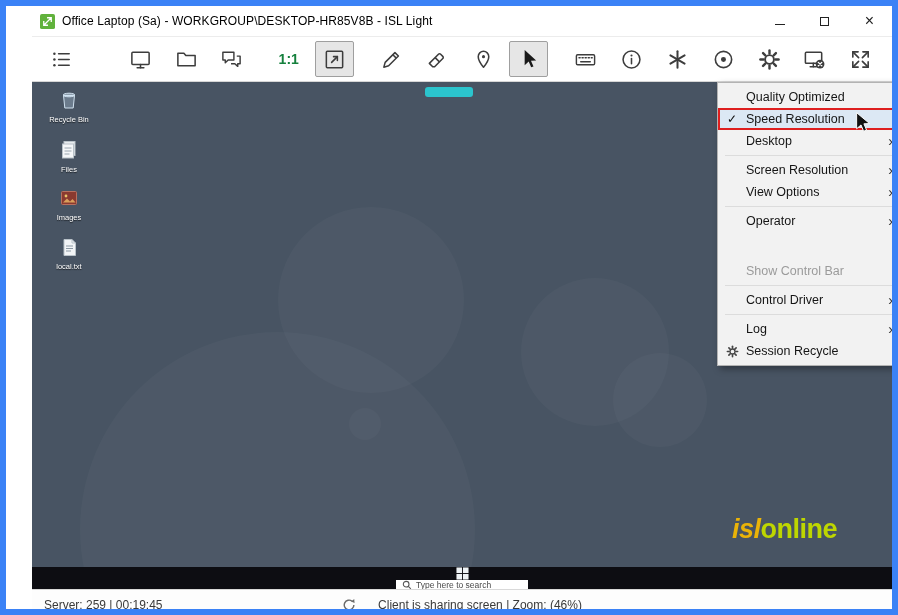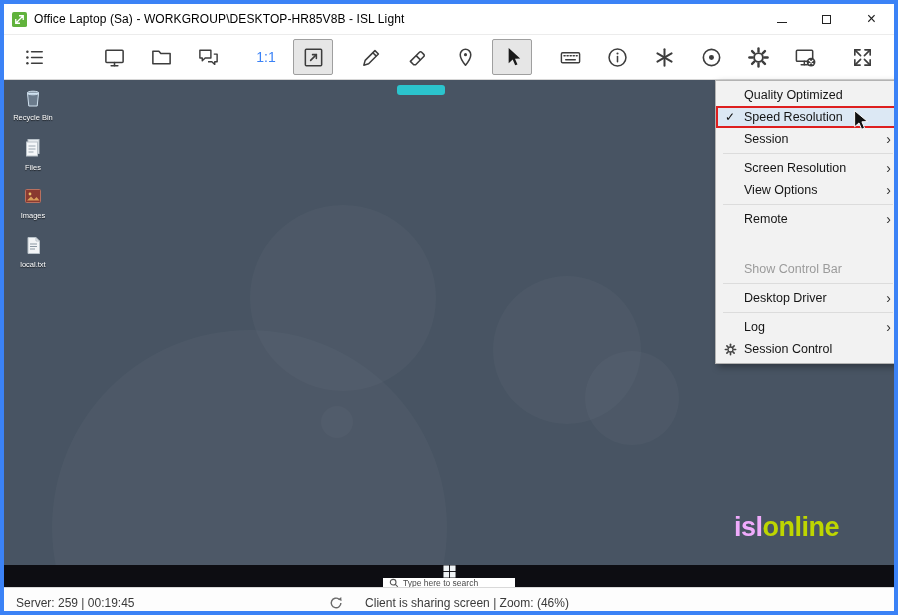--- a/index.html
+++ b/index.html
@@ -1,53 +1,53 @@
 <!DOCTYPE html>
 <html style="--desktop-bg: #485463; --taskbar-bg: #0d0d12; --menu-bg: #f2f2f2; --menu-selected-bg: #dce8f4; --highlight-red: #de1f1f; --logo-green: #bed600; --tab-teal: #2bc4cd;"><head>
 <meta charset="utf-8">
 <style>
   * { box-sizing: border-box; margin: 0; padding: 0; }
   html,body { width:898px; height:615px; font-family:"Liberation Sans", sans-serif; background:#fff; }
 
-  .window { position:relative; width:898px; height:615px; border:4px solid #3b82f6; background:#fff; overflow:hidden; }
+  .window { position:relative; width:898px; height:615px; border:6px solid #3b82f6; background:#fff; overflow:hidden;padding-left:26px; }
 
   
   .titlebar { height:31px; background:#fff; display:flex; align-items:center; padding-left:8px; border-bottom:1px solid #ececec; }
   .app-icon { display:flex; margin-right:7px; }
   .title { font-size:12px; color:#000; letter-spacing:.1px; }
   .win-controls { margin-left:auto; display:flex; height:100%; }
   .wc { width:45px; display:flex; align-items:center; justify-content:center; cursor:default; }
   .min-glyph { width:10px; border-bottom:1px solid #222; display:block; margin-top:6px; }
   .max-glyph { width:9px; height:9px; border:1px solid #222; display:block; }
   .close-glyph { font-size:16px; color:#222; line-height:1; }
 
   
   .toolbar { height:45px; background:#fff; border-bottom:1px solid #d6d6d6; display:flex; align-items:center; padding-left:10px; }
   .tb { width:40px; height:36px; background:none; border:1px solid transparent; border-radius:2px;
         display:flex; align-items:center; justify-content:center; margin-right:7px; cursor:pointer; }
   .tb.active { background:#e6e6e6; border-color:#9f9f9f; }
   .tb.gap { margin-left:11px; }
   .tb.gap-lg { margin-left:33px; }
   .tb.right { margin-left:auto; margin-right:12px; }
   .ic { display:block; }
-  .one-one { font-size:14px; font-weight:400; color:#3b82f6; }
+  .one-one { font-size:14px; font-weight:700; color:#15803d; }
 
   
   .desktop { position:relative; height:507px; background:var(--desktop-bg,#485463); overflow:hidden; }
   .circ { position:absolute; border-radius:50%; background:rgba(255,255,255,.028); }
   .session-tab { position:absolute; left:393px; top:5px; width:48px; height:10px; border-radius:3px;
                  background:var(--tab-teal,#2bc4cd); }
 
-  .desktop-icons { position:absolute; left:6px; top:8px; display:flex; flex-direction:column; gap:15px; }
+  .desktop-icons { position:absolute; left:14px; top:8px; display:flex; flex-direction:column; gap:15px; }
   .dicon { width:46px; display:flex; flex-direction:column; align-items:center; cursor:pointer; }
   .dicon-label { font-size:7.5px; color:#fff; text-align:center; line-height:1.15; margin-top:2px;
                  text-shadow:0 1px 1px rgba(0,0,0,.7); }
 
   .logo { position:absolute; right:55px; bottom:44px; font-size:27px; font-weight:700; letter-spacing:-.5px; }
-  .logo .isl { color:#f0abfc; }
+  .logo .isl { color:#eab308;font-style:italic; }
   .logo .online { color:var(--logo-green,#bed600); }
 
   
   .taskbar { position:absolute; left:0; right:0; bottom:0; height:22px; background:var(--taskbar-bg,#0d0d12);
              display:flex; align-items:center;flex-direction:column; }
   .start { width:26px; height:22px; display:flex; align-items:center; justify-content:center; cursor:pointer; }
   .tsearch { width:132px; height:22px; background:#fff; display:flex; align-items:center; gap:4px;
              padding-left:6px; cursor:text; }
   .tsearch span { font-size:8.5px; color:#4a4a4a; white-space:nowrap; }
   .tapp { width:24px; height:22px; display:flex; align-items:center; justify-content:center; cursor:pointer; }
@@ -368,48 +368,48 @@
     <div class="mi">
       <span class="mi-icon"></span>
       <span class="mi-label">Quality Optimized</span>
     </div>
     <div class="mi selected">
       <span class="mi-icon">✓</span>
       <span class="mi-label">Speed Resolution</span>
     </div>
     <div class="mi">
       <span class="mi-icon"></span>
-      <span class="mi-label">Session</span>
+      <span class="mi-label">Desktop</span>
       <span class="mi-arrow">›</span>
     </div>
     <div class="menu-sep"></div>
     <div class="mi">
       <span class="mi-icon"></span>
       <span class="mi-label">Screen Resolution</span>
       <span class="mi-arrow">›</span>
     </div>
     <div class="mi">
       <span class="mi-icon"></span>
       <span class="mi-label">View Options</span>
       <span class="mi-arrow">›</span>
     </div>
     <div class="menu-sep"></div>
     <div class="mi">
       <span class="mi-icon"></span>
-      <span class="mi-label">Remote</span>
+      <span class="mi-label">Operator</span>
       <span class="mi-arrow">›</span>
     </div>
     <div class="mi disabled">
       <span class="mi-icon"></span>
       <span class="mi-label">Show Control Bar</span>
     </div>
     <div class="menu-sep"></div>
     <div class="mi">
       <span class="mi-icon"></span>
-      <span class="mi-label">Desktop Driver</span>
+      <span class="mi-label">Control Driver</span>
       <span class="mi-arrow">›</span>
     </div>
     <div class="menu-sep"></div>
     <div class="mi">
       <span class="mi-icon"></span>
       <span class="mi-label">Log</span>
       <span class="mi-arrow">›</span>
     </div>
     <div class="mi">
       <span class="mi-icon">
@@ -420,21 +420,21 @@
               <line x1="12" y1="18.2" x2="12" y2="21.5"></line>
               <line x1="2.5" y1="12" x2="5.8" y2="12"></line>
               <line x1="18.2" y1="12" x2="21.5" y2="12"></line>
               <line x1="5.3" y1="5.3" x2="7.6" y2="7.6"></line>
               <line x1="16.4" y1="16.4" x2="18.7" y2="18.7"></line>
               <line x1="18.7" y1="5.3" x2="16.4" y2="7.6"></line>
               <line x1="5.3" y1="18.7" x2="7.6" y2="16.4"></line>
             </g>
           </svg>
       </span>
-      <span class="mi-label">Session Control</span>
+      <span class="mi-label">Session Recycle</span>
     </div>
   </div>
 
   <svg class="mouse-cursor" width="17" height="22" viewBox="0 0 12 16">
       <path d="M1 0.5 L1 12.2 L4.2 9.4 L6.1 14 L8.2 13.1 L6.3 8.6 L10.4 8.4 Z" fill="#111" stroke="#fff" stroke-width="0.7"></path>
     </svg>
 
 </div>
 
 </body></html>

